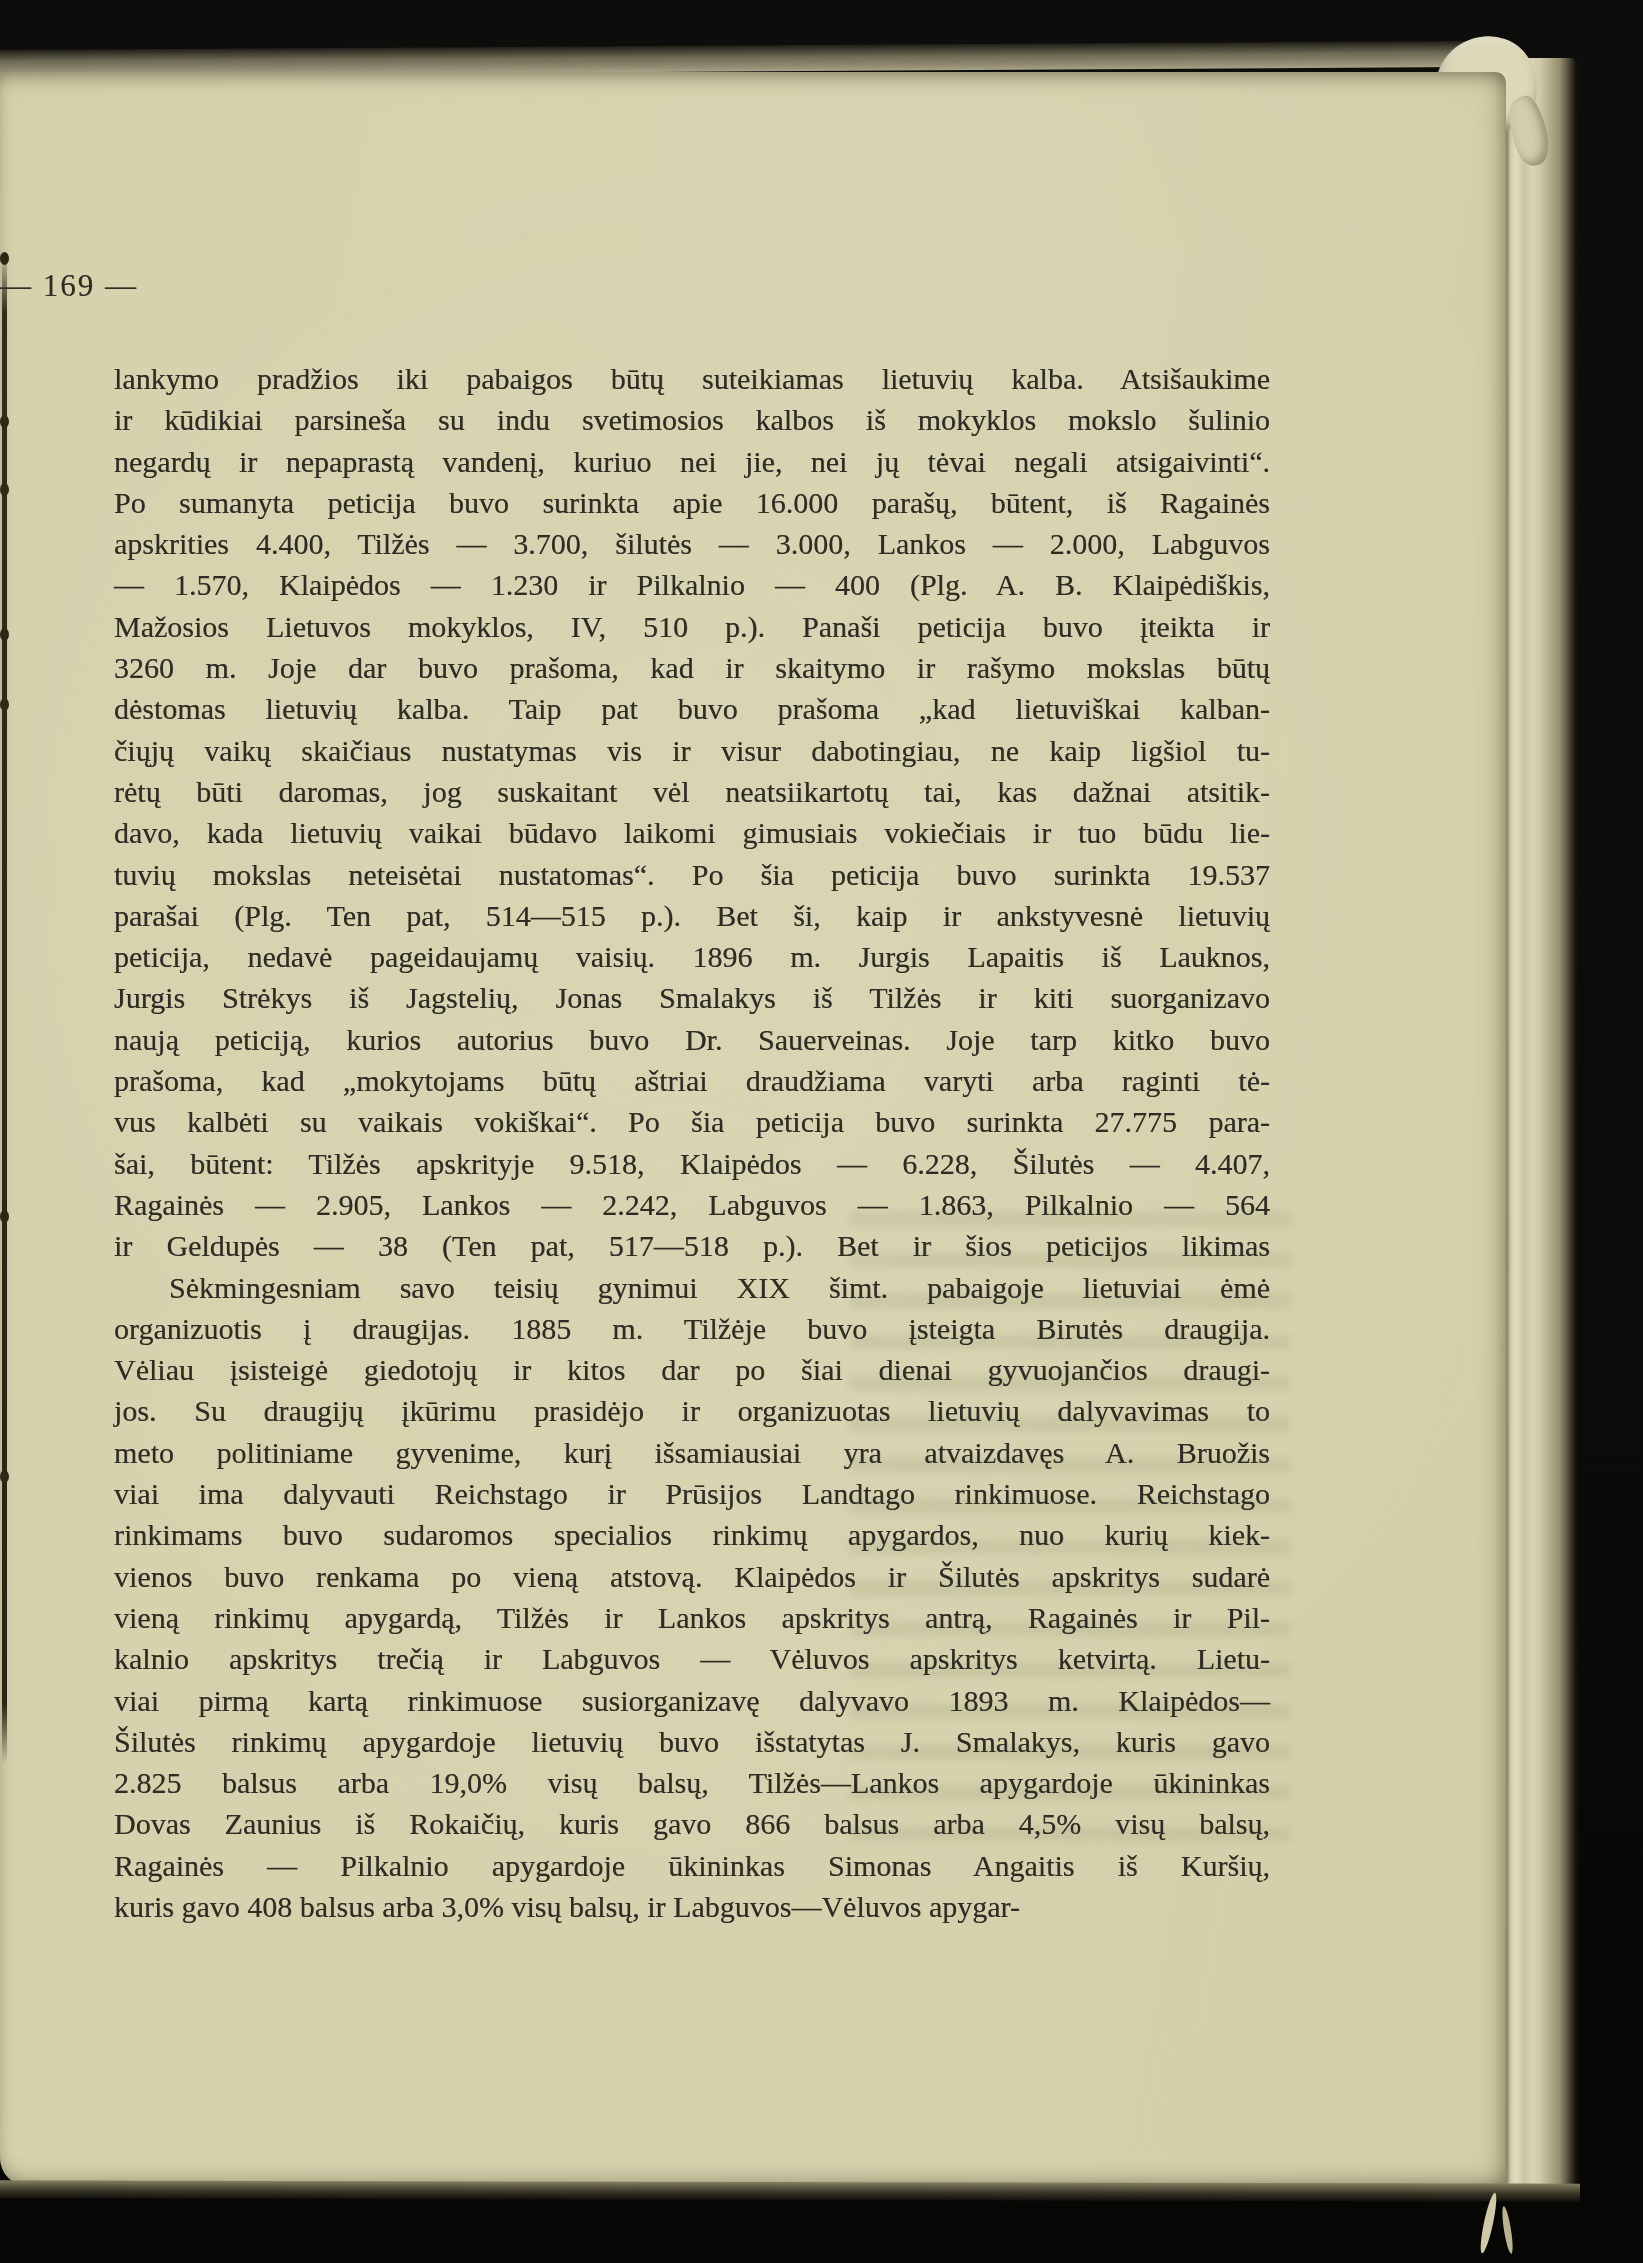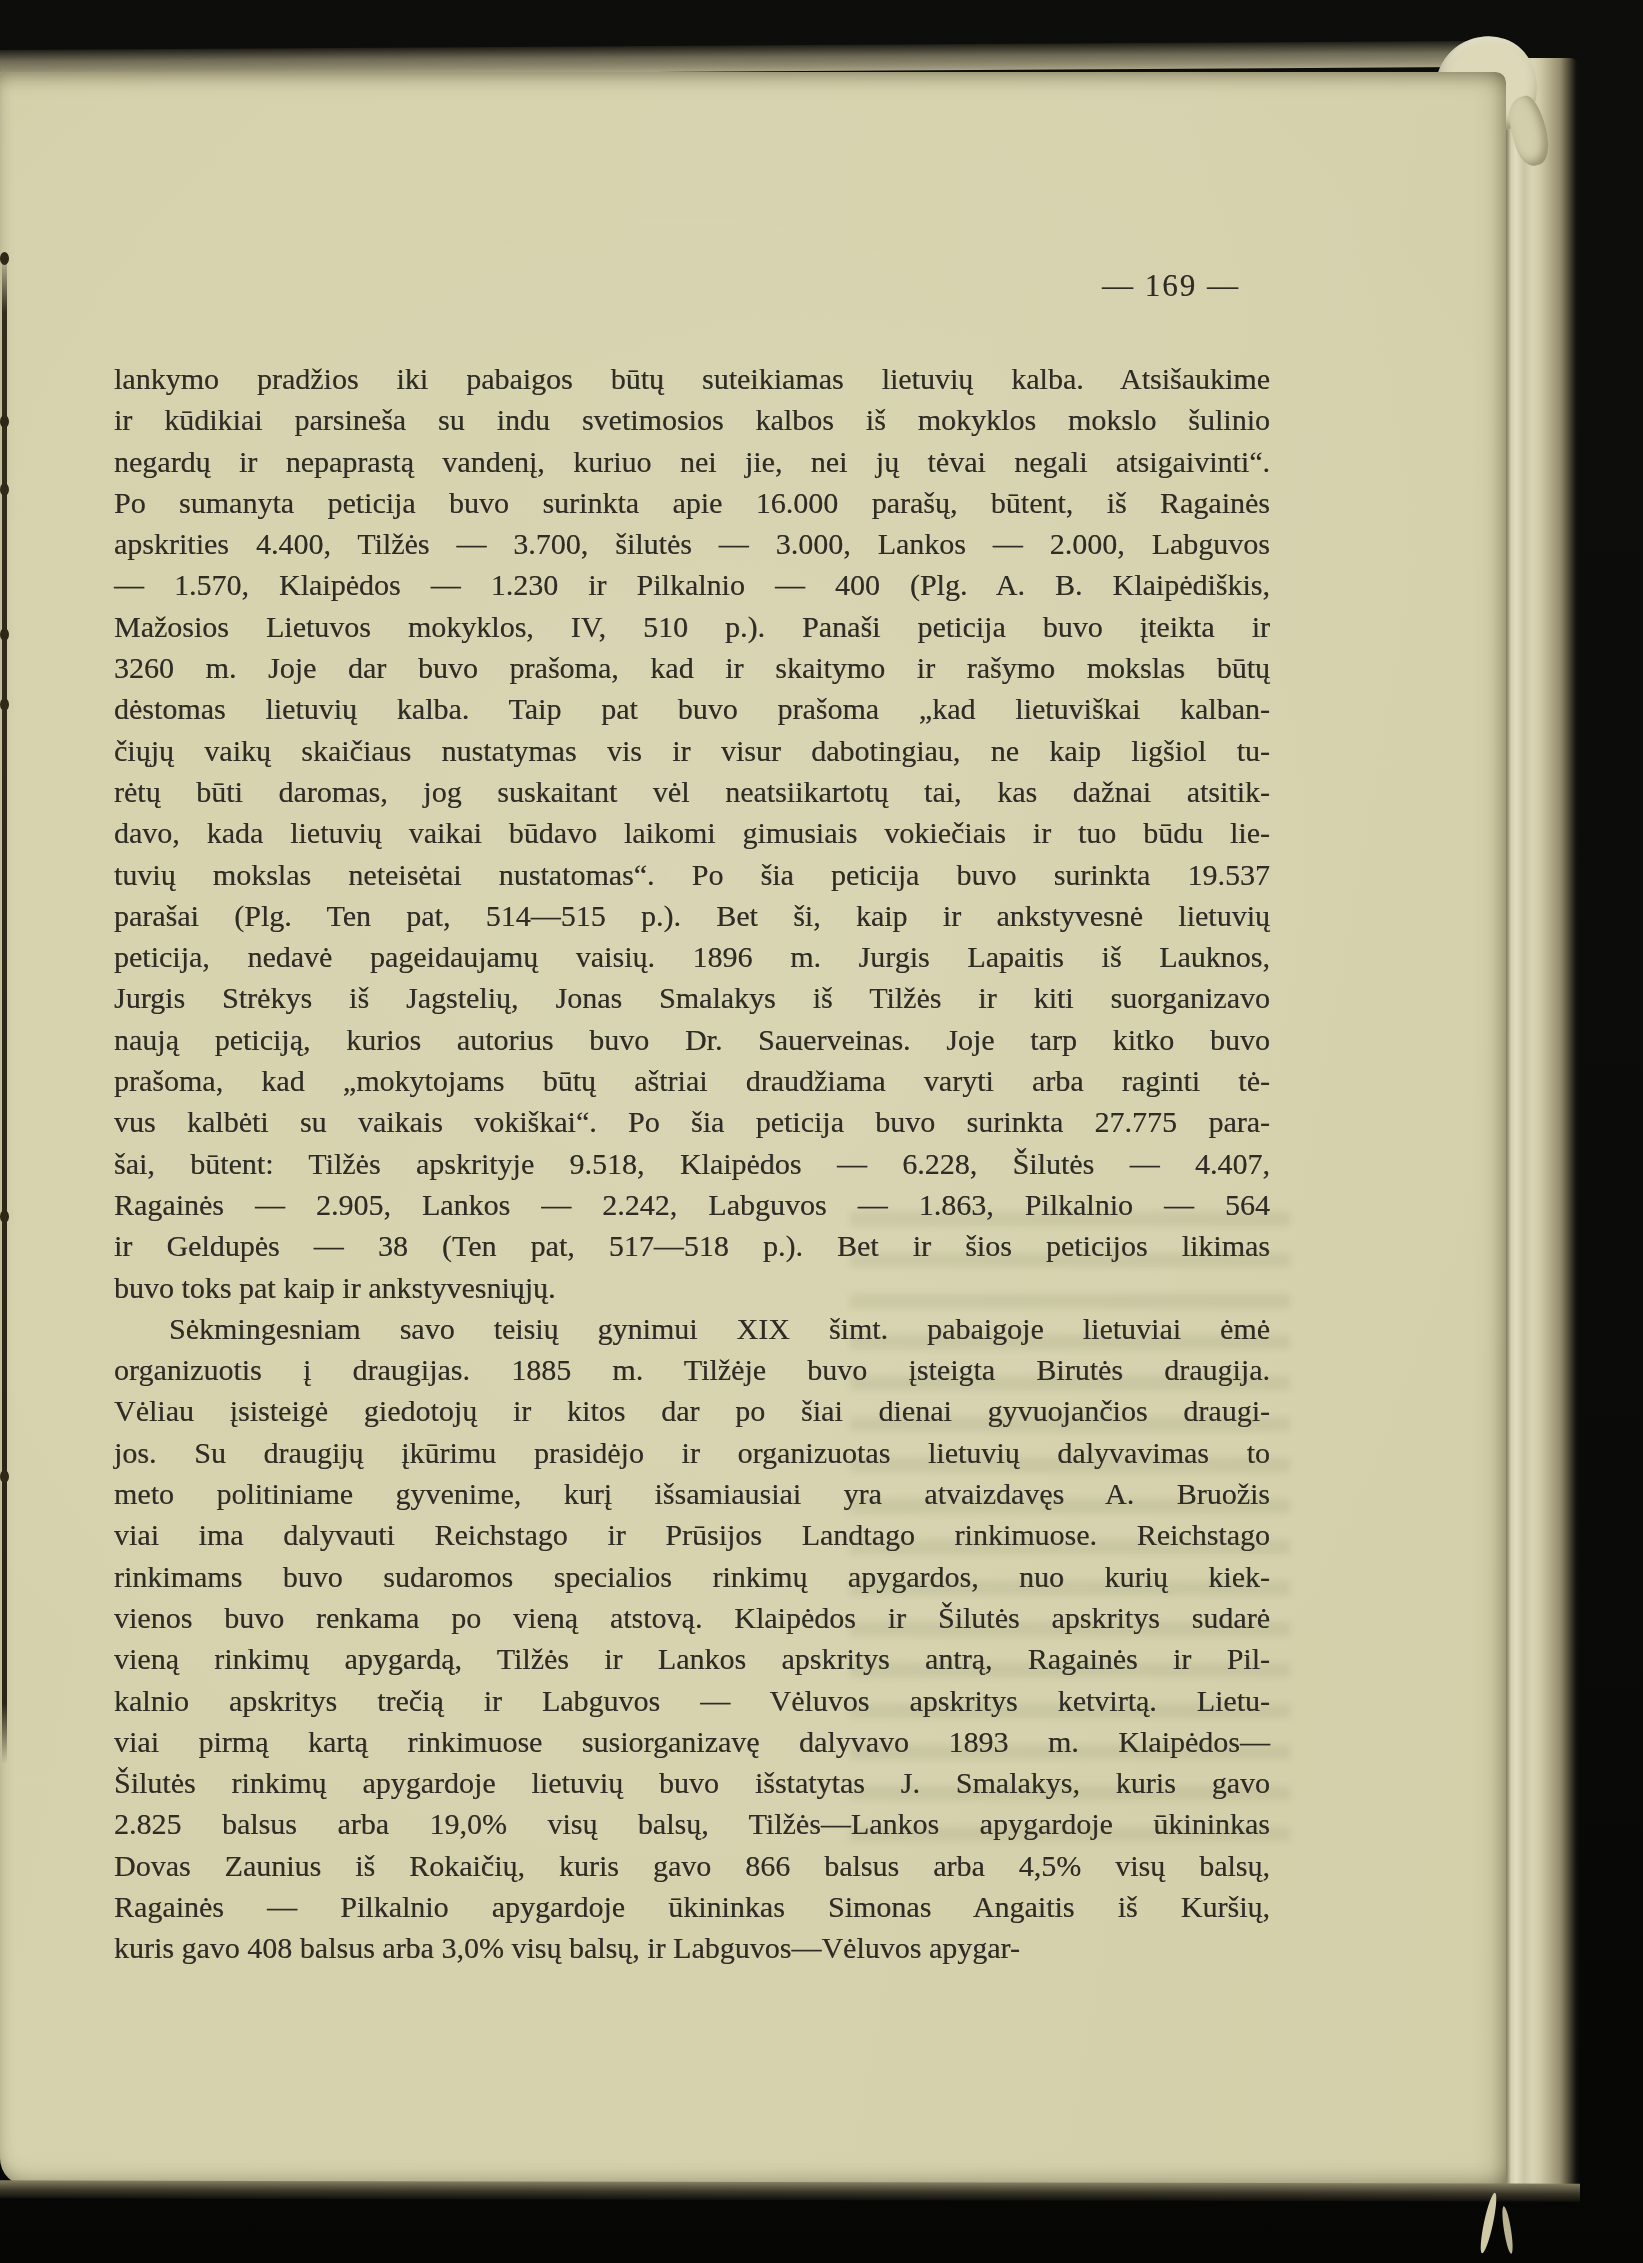--- a/index.html
+++ b/index.html
@@ -122,21 +122,21 @@
     position: absolute;
     left: 850px; top: 1140px;
     width: 440px; height: 640px;
     background: repeating-linear-gradient(to bottom, rgba(92,98,62,0.10) 0 14px, transparent 14px 41px);
     filter: blur(3px);
   }
   .page-number {
     position: absolute;
     left: 0; top: 196px;
     width: 1240px;
-    text-align: right;
+    text-align: left;
     font-size: 31px;
     letter-spacing: 2px;
     color: var(--ink);
     text-shadow: 0.3px 0.3px 0.6px rgba(47,44,38,0.55);
   }
   .text-block {
     position: absolute;
     left: 114px; top: 286px;
     width: 1156px;
     font-size: 30px;
@@ -178,21 +178,20 @@
           <div class="line">tuvių mokslas neteisėtai nustatomas“. Po šia peticija buvo surinkta 19.537</div>
           <div class="line">parašai (Plg. Ten pat, 514—515 p.). Bet ši, kaip ir ankstyvesnė lietuvių</div>
           <div class="line">peticija, nedavė pageidaujamų vaisių. 1896 m. Jurgis Lapaitis iš Lauknos,</div>
           <div class="line">Jurgis Strėkys iš Jagstelių, Jonas Smalakys iš Tilžės ir kiti suorganizavo</div>
           <div class="line">naują peticiją, kurios autorius buvo Dr. Sauerveinas. Joje tarp kitko buvo</div>
           <div class="line">prašoma, kad „mokytojams būtų aštriai draudžiama varyti arba raginti tė-</div>
           <div class="line">vus kalbėti su vaikais vokiškai“. Po šia peticija buvo surinkta 27.775 para-</div>
           <div class="line">šai, būtent: Tilžės apskrityje 9.518, Klaipėdos — 6.228, Šilutės — 4.407,</div>
           <div class="line">Ragainės — 2.905, Lankos — 2.242, Labguvos — 1.863, Pilkalnio — 564</div>
           <div class="line">ir Geldupės — 38 (Ten pat, 517—518 p.). Bet ir šios peticijos likimas</div>
-          <div class="line end">buvo toks pat kaip ir ankstyvesniųjų.</div>
         </div>
         <div class="para indent">
           <div class="line">Sėkmingesniam savo teisių gynimui XIX šimt. pabaigoje lietuviai ėmė</div>
           <div class="line">organizuotis į draugijas. 1885 m. Tilžėje buvo įsteigta Birutės draugija.</div>
           <div class="line">Vėliau įsisteigė giedotojų ir kitos dar po šiai dienai gyvuojančios draugi-</div>
           <div class="line">jos. Su draugijų įkūrimu prasidėjo ir organizuotas lietuvių dalyvavimas to</div>
           <div class="line">meto politiniame gyvenime, kurį išsamiausiai yra atvaizdavęs A. Bruožis</div>
           <div class="line">viai ima dalyvauti Reichstago ir Prūsijos Landtago rinkimuose. Reichstago</div>
           <div class="line">rinkimams buvo sudaromos specialios rinkimų apygardos, nuo kurių kiek-</div>
           <div class="line">vienos buvo renkama po vieną atstovą. Klaipėdos ir Šilutės apskritys sudarė</div>

